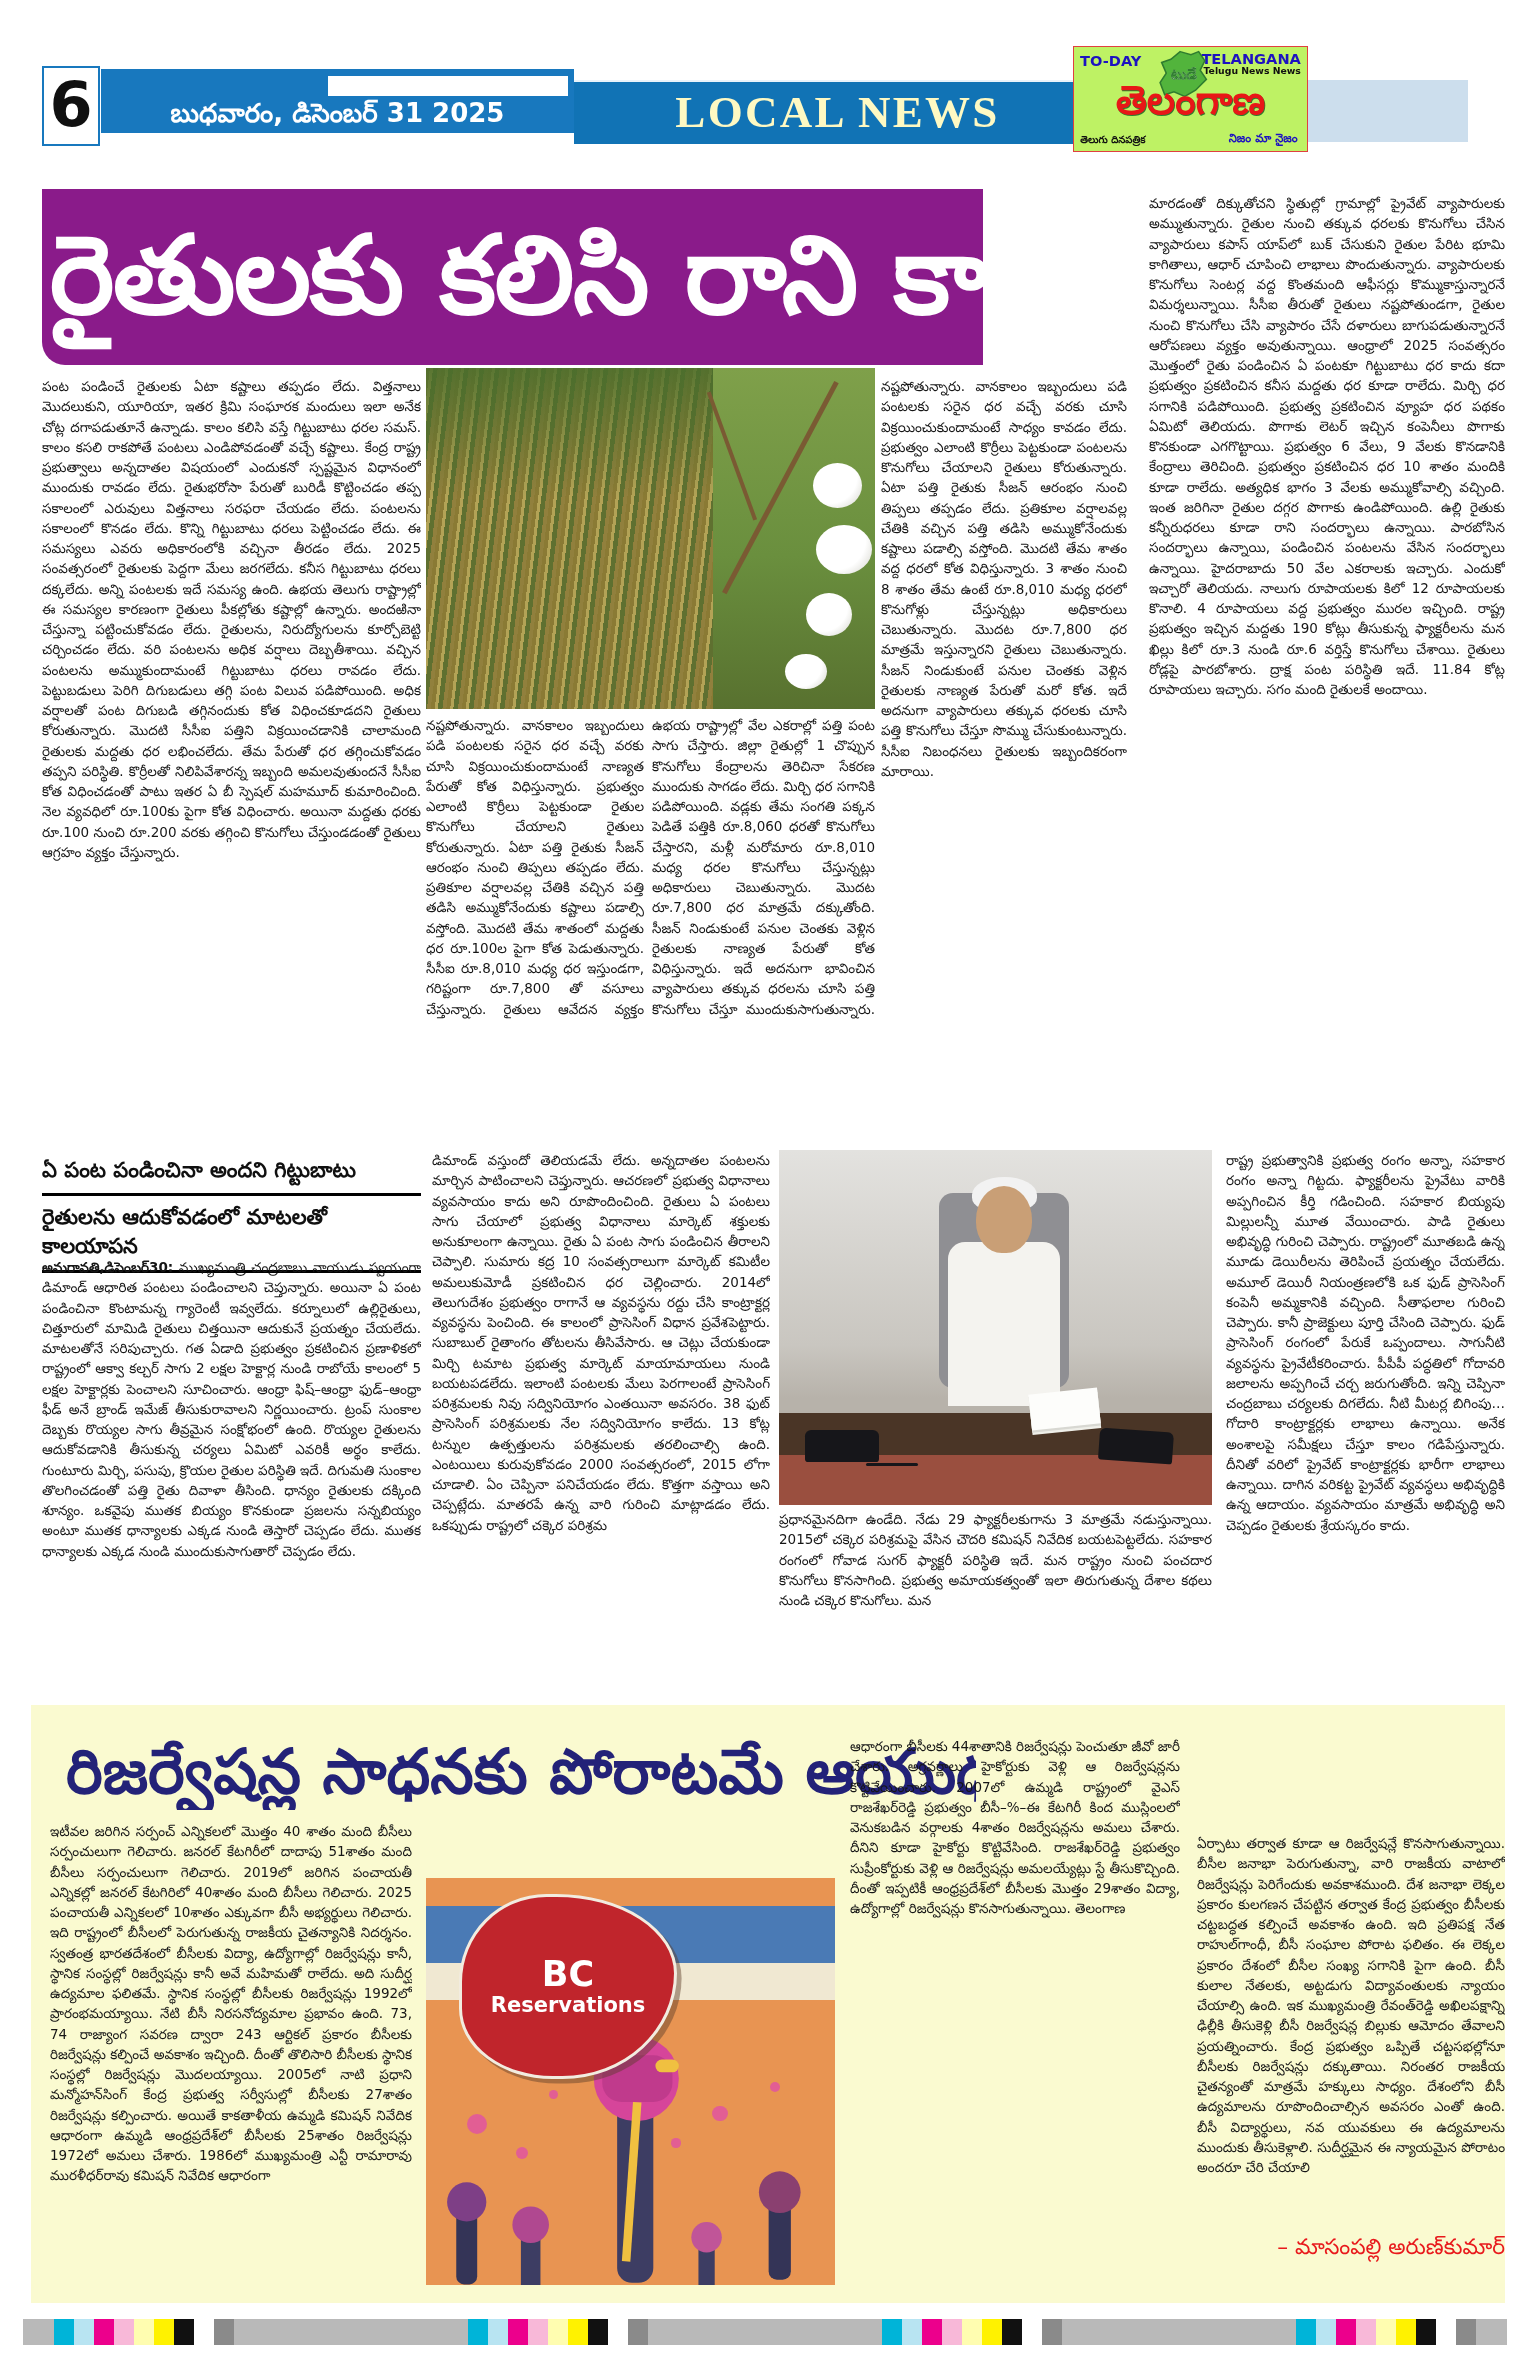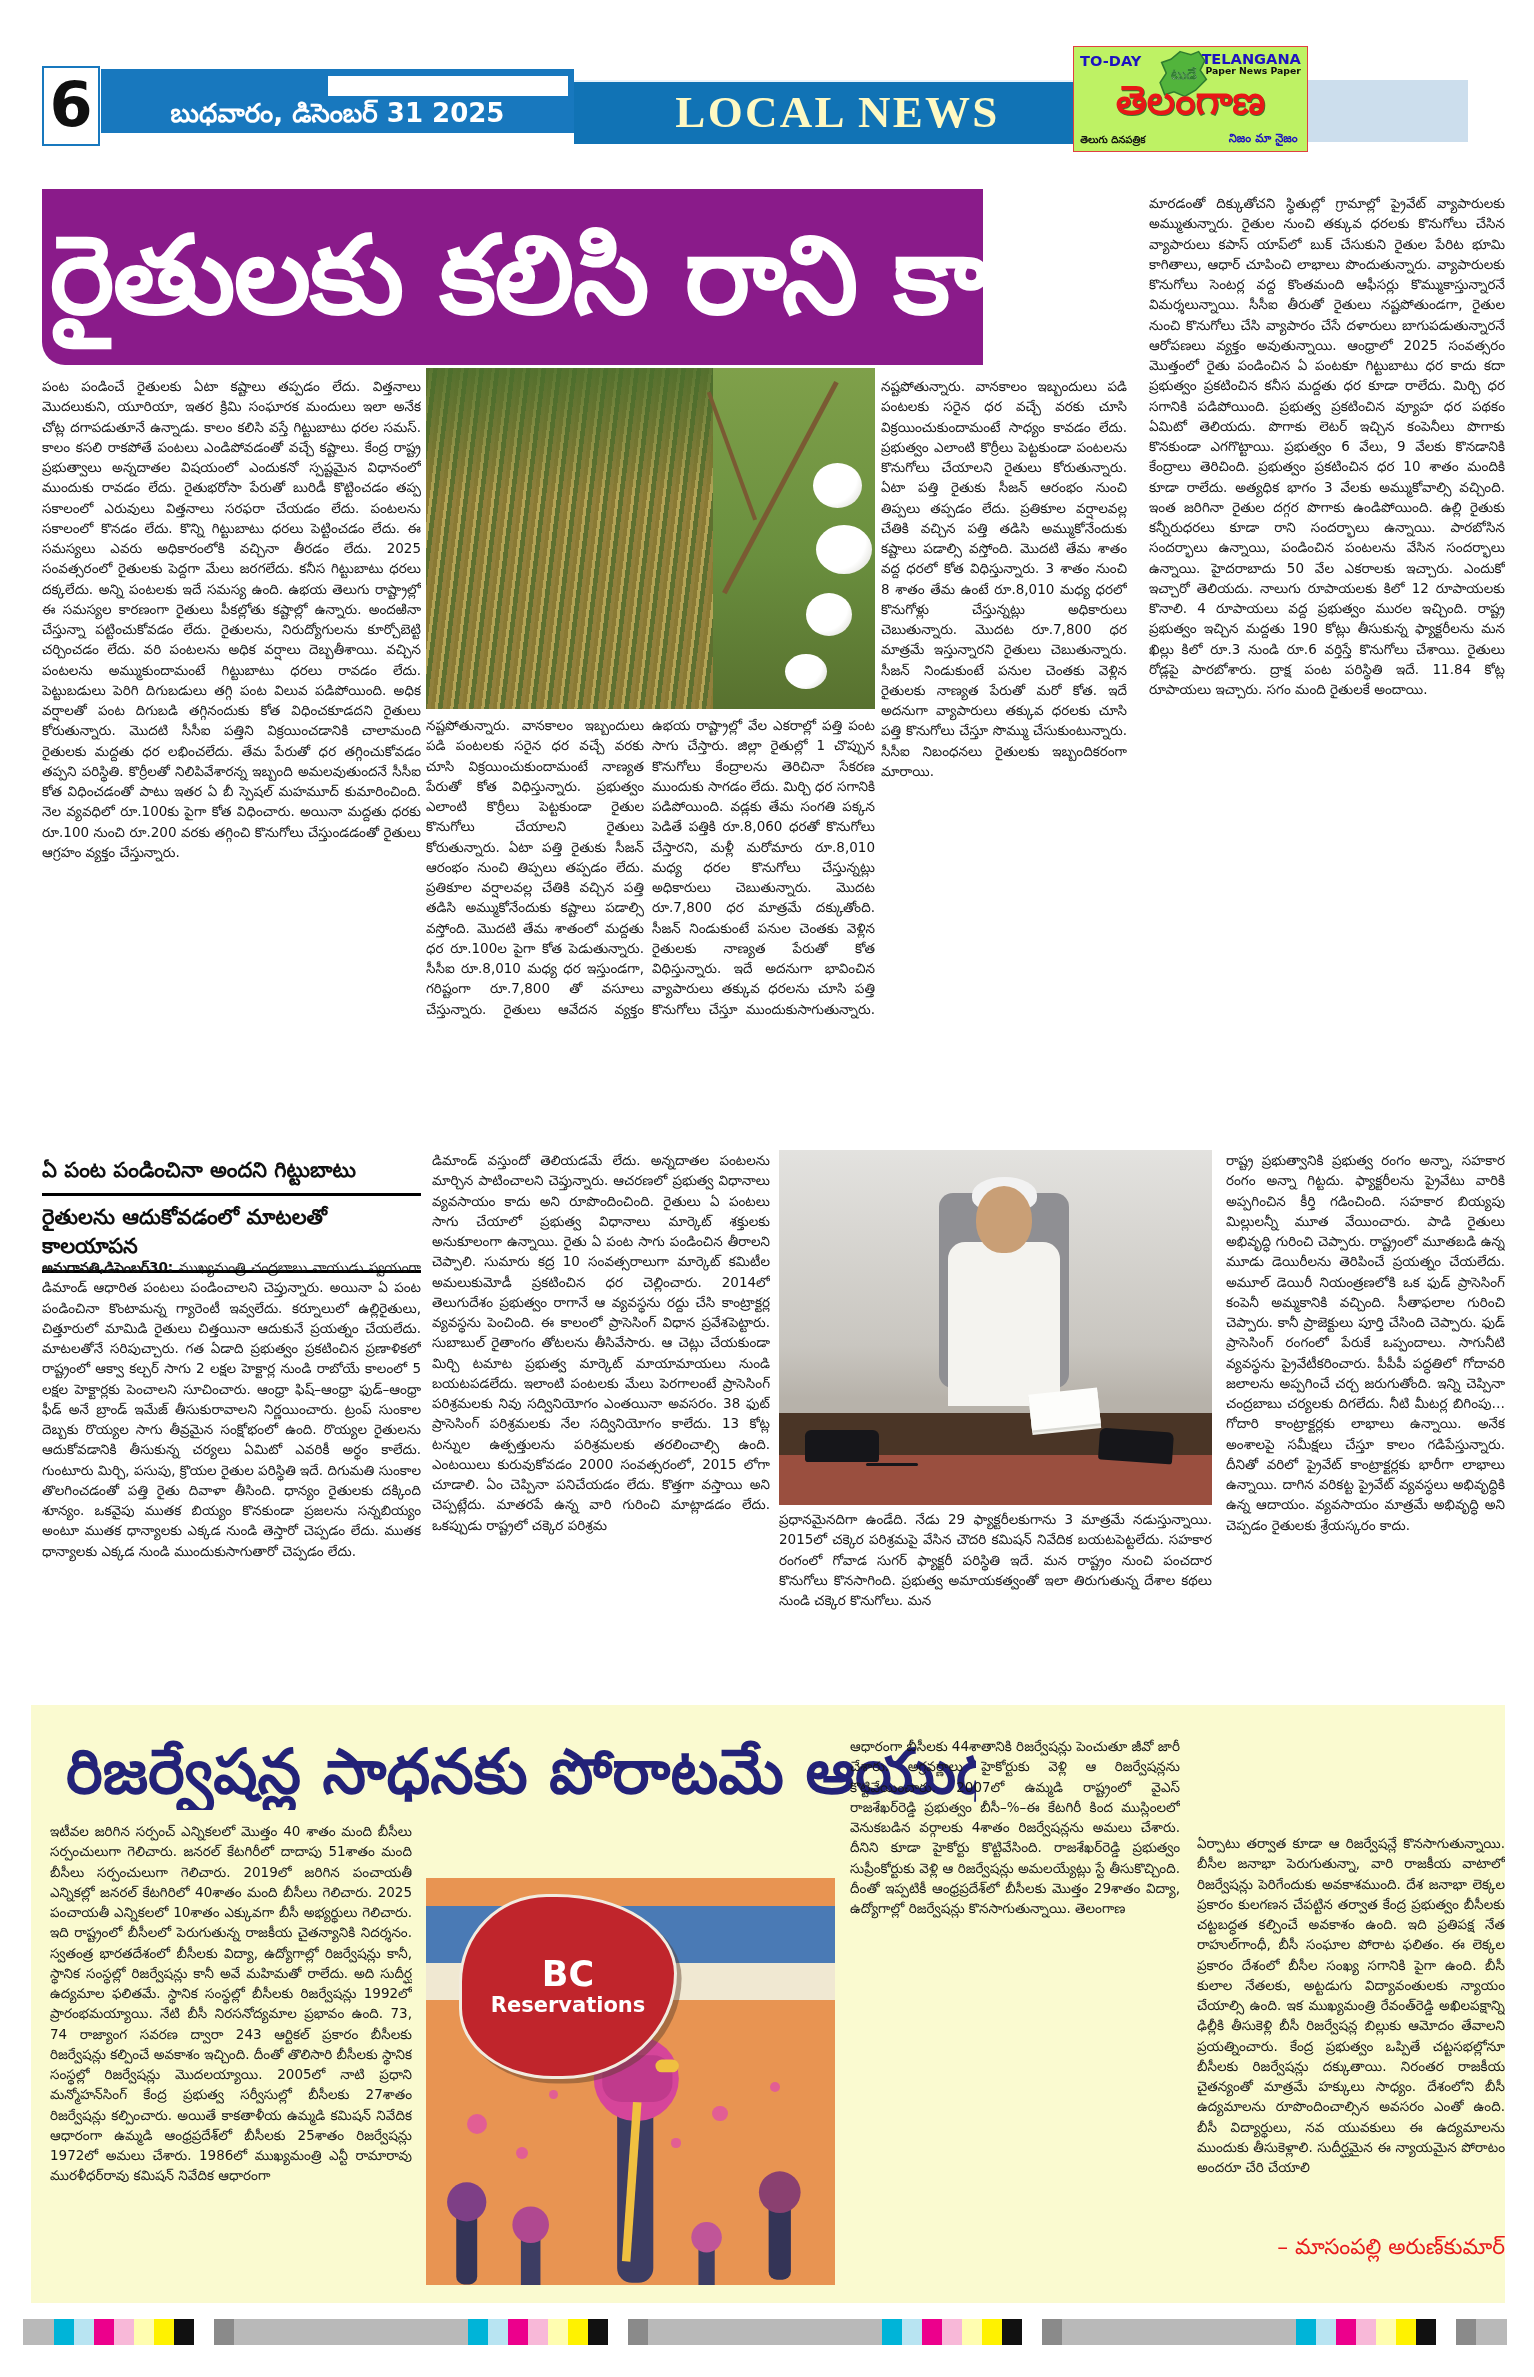--- a/index.html
+++ b/index.html
@@ -117,21 +117,21 @@
   <div class="liteband"></div>
 
   <div class="lnband">
     <div class="lntxt">LOCAL NEWS</div>
   </div>
 
   <div class="logo">
     <div class="row1">
       <span class="today">TO-DAY</span>
       <span class="telg">TELANGANA</span>
-      <span class="tnp">Paper News Paper</span>
+      <span class="tnp">Telugu News News</span>
     </div>
     <div class="mapwrap">
       <svg width="54" height="48" viewBox="0 0 70 62">
         <path d="M30 2 L44 6 L54 2 L62 14 L56 26 L64 38 L50 52 L36 60 L22 54 L10 58 L4 42 L12 30 L6 16 L18 12 Z" fill="#52b43c" stroke="#2f7d2f" stroke-width="2"></path>
         <text x="35" y="38" text-anchor="middle" font-size="18" font-weight="bold" fill="#ffffff" stroke="#2f7d2f" stroke-width="0.6">టుడే</text>
       </svg>
     </div>
     <div class="script">తెలంగాణ</div>
     <div class="row2">
       <span class="tdin">తెలుగు దినపత్రిక</span>

